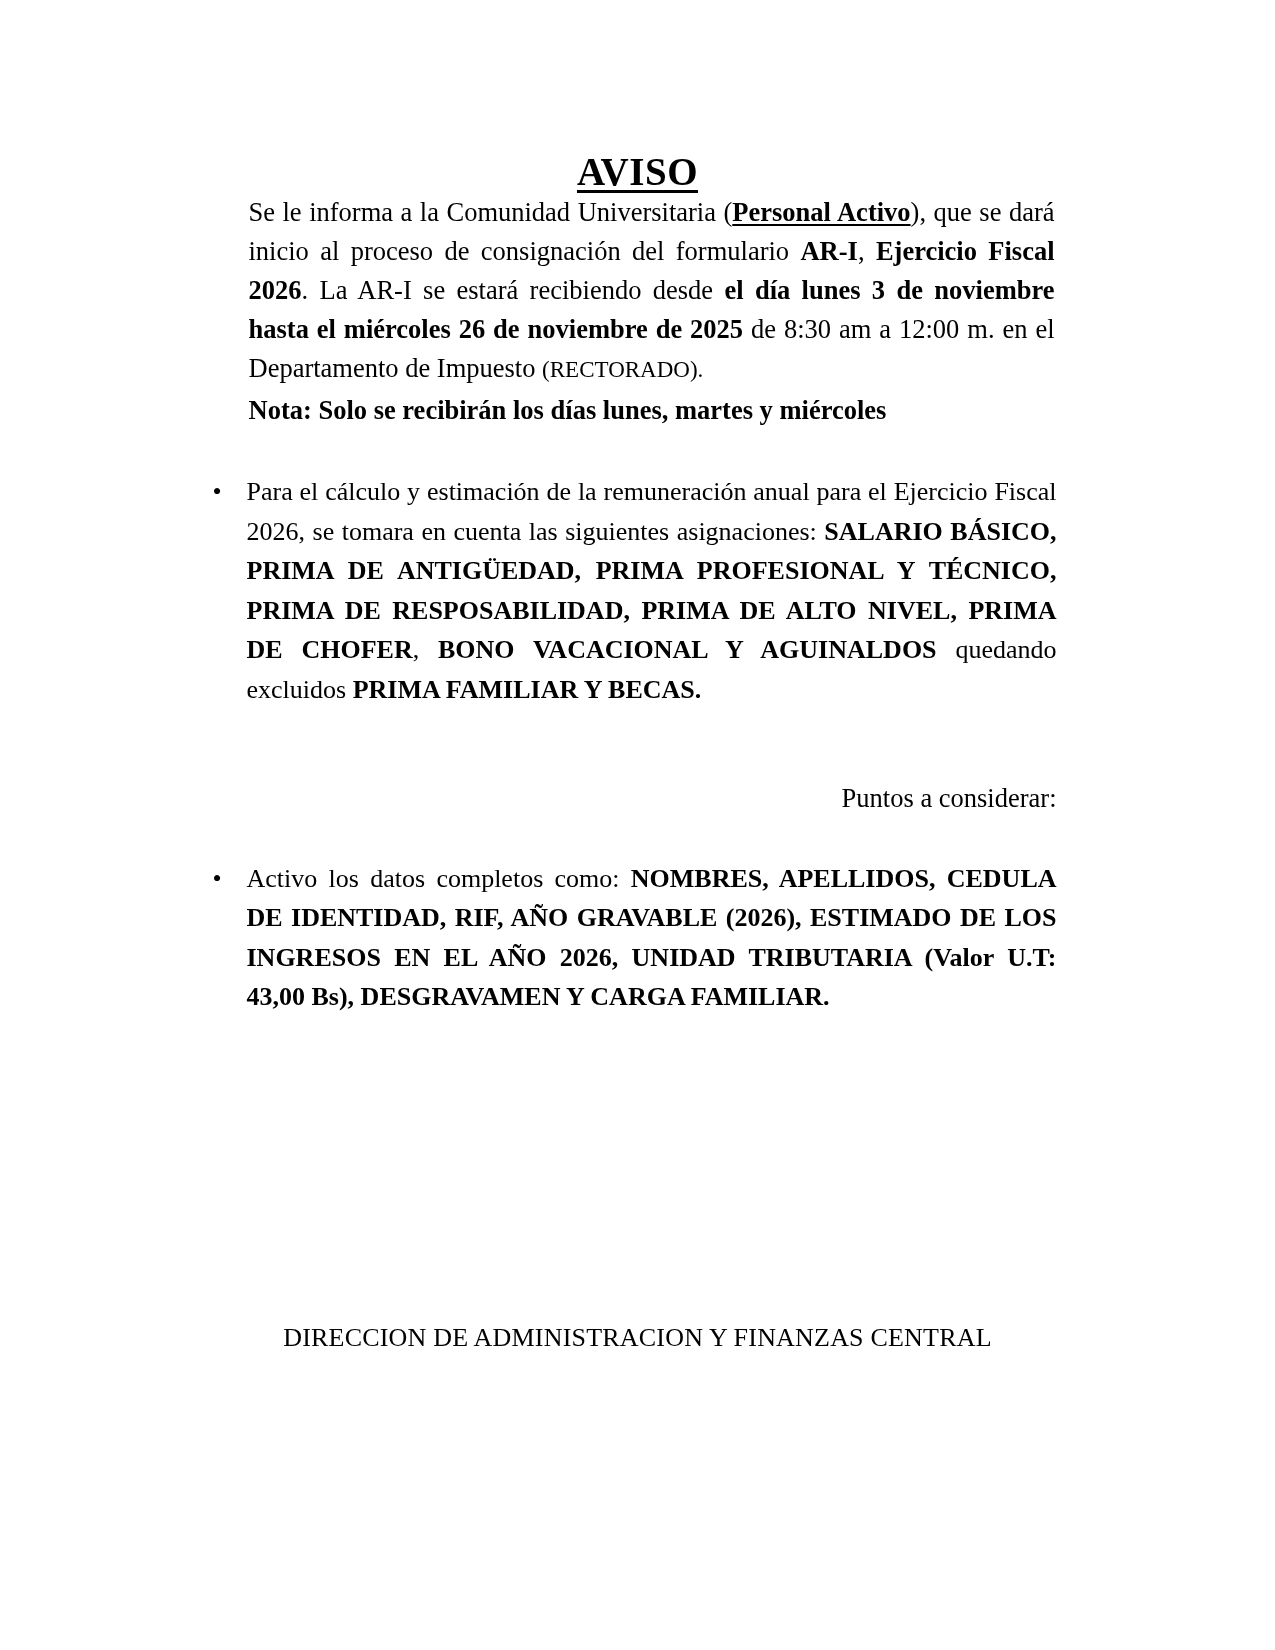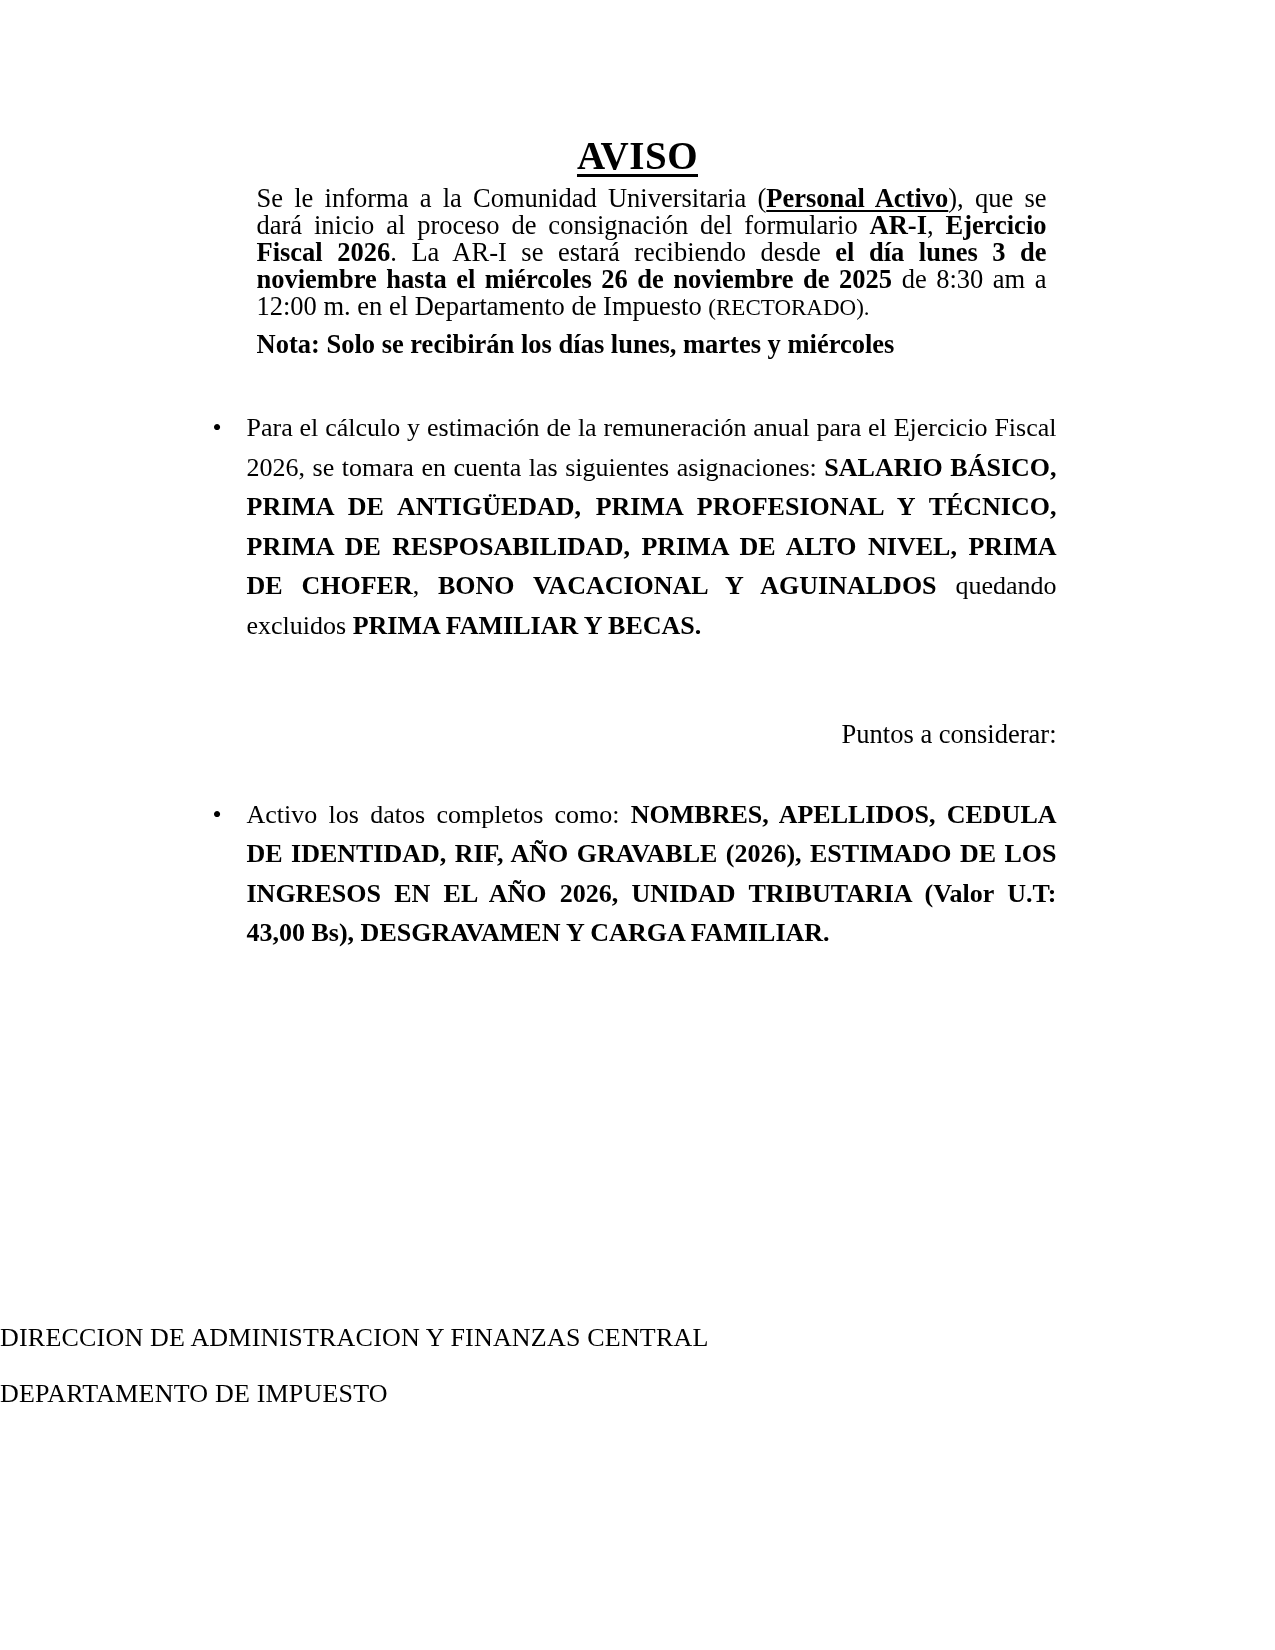--- a/index.html
+++ b/index.html
@@ -14,21 +14,21 @@
     position: relative;
     font-family: "Liberation Serif", "DejaVu Serif", serif;
     color: #000000;
     overflow: hidden;
   }
 
   .page {
     box-sizing: border-box;
     width: 1275px;
     height: 1650px;
-    padding: 0;
+    padding: 16px;
     position: relative;
   }
 
   
   .doc-title {
     text-align: center;
     font-size: 39px;
     font-weight: bold;
     letter-spacing: 0.5px;
     margin: 0;
@@ -43,25 +43,25 @@
 
   
   .body-block {
     margin: 0 auto;
     width: 810px;
     padding-left: 28px;   
     box-sizing: content-box;
   }
 
   p.para {
-    margin: 10px;
+    margin: 2px;
     text-align: justify;
     text-justify: inter-word;
     font-size: 26.5px;
-    line-height: 27px;
+    line-height: 39px;
     hyphens: none;
   }
 
   .intro {
     margin-top: 85px;
   }
 
   .nota {
     text-align: left;
     margin-top: 0;
@@ -113,21 +113,21 @@
     line-height: 39.5px;
     text-align: right;
   }
 
   
   .footer {
     position: absolute;
     left: 0;
     right: 0;
     top: 1310px;
-    text-align: left;
+    text-align: center;
   }
   .footer-line {
     font-size: 26px;
     line-height: 56px;
     letter-spacing: 0.2px;
   }
 </style>
 </head>
 <body>
 
@@ -161,16 +161,15 @@
       <li class="bullet">
         <span class="bullet-dot">•</span>
         <span class="bullet-text"><span>Activo los datos completos como: </span><span style="font-weight: bold;">NOMBRES, APELLIDOS, CEDULA DE IDENTIDAD, RIF, AÑO GRAVABLE (2026), ESTIMADO DE LOS INGRESOS EN EL AÑO 2026, UNIDAD TRIBUTARIA (Valor U.T: 43,00 Bs), DESGRAVAMEN Y CARGA FAMILIAR.</span></span>
       </li>
     </ul>
 
   </div>
 
   <div class="footer">
     <div class="footer-line">DIRECCION DE ADMINISTRACION Y FINANZAS CENTRAL</div>
-    <div class="footer-line">DEPARTAMENTO DE IMPUESTO</div>
   </div>
 
 </div>
 
 </body></html>

